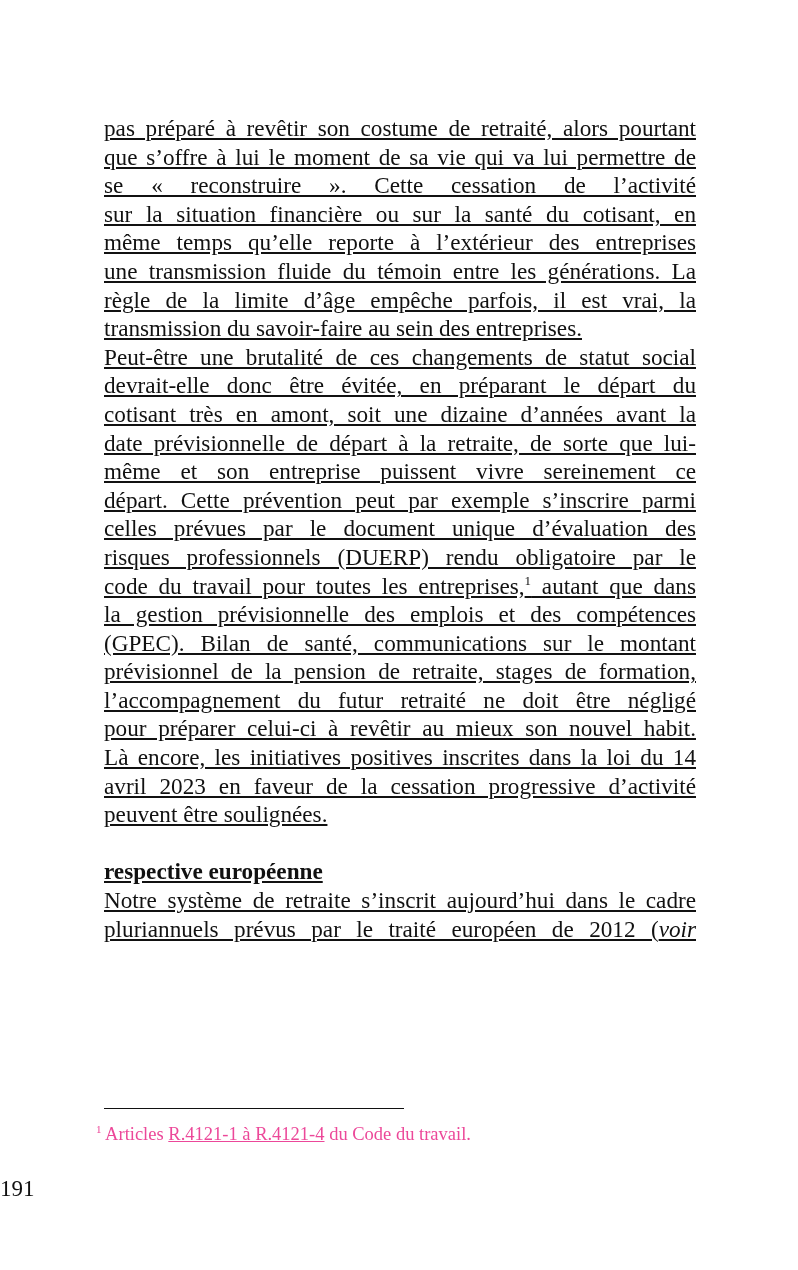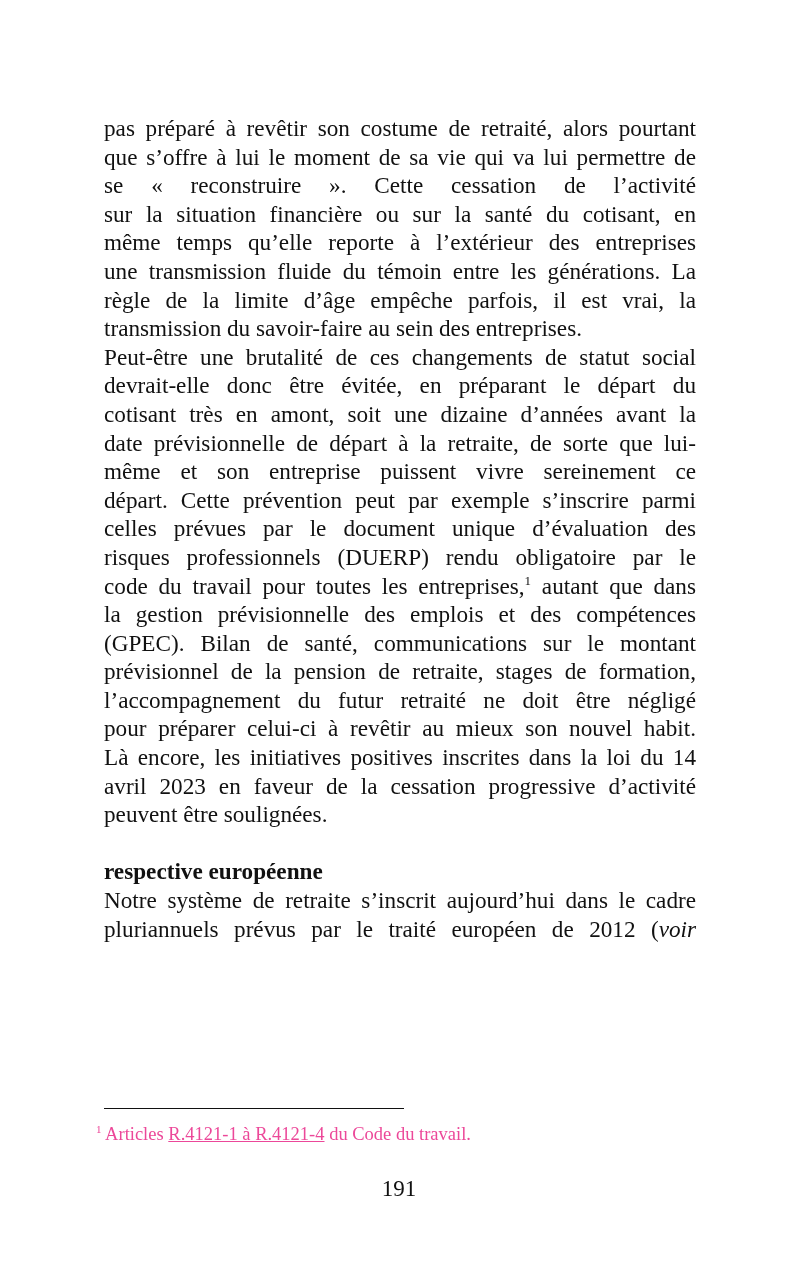--- a/index.html
+++ b/index.html
@@ -3,36 +3,36 @@
   <meta charset="utf-8">
   <style>
     html, body { margin: 0; padding: 0; background: #ffffff; }
     body { width: 798px; height: 1270px; position: relative; overflow: hidden; }
     .page {
       position: absolute; left: 104px; top: 114px; width: 592px;
       font-family: "Liberation Serif", serif; font-size: 23.2px; line-height: 28.6px;
       color: #111111;
     }
     .para { margin: 0; text-align: justify; }
-    .line { display: block; text-align: justify; text-align-last: justify; white-space: nowrap; height: 28.6px; }
+    .line { display: block; text-align: justify; text-align-last: justify; white-space: nowrap; height: 28.6px; text-decoration: underline; }
     .line.last { text-align-last: left; }
     .heading { font-weight: bold; margin-top: 28.6px; }
     sup { font-size: 13px; line-height: 0; vertical-align: 9px; }
     .footnote-rule {
       position: absolute; left: 104px; top: 1108px; width: 300px; height: 0;
       border-top: 1.3px solid #111;
     }
     .footnote {
       position: absolute; left: 96px; top: 1122px;
       font-family: "Liberation Serif", serif; font-size: 18.5px; line-height: 24px; color: #ec4899;
     }
     .footnote sup { font-size: 11px; vertical-align: 7px; }
     .u { text-decoration: underline; }
     .page-number {
-      position: absolute; left: 0; width: 798px; top: 1176px; text-align: center;
+      position: absolute; left: 0; width: 798px; top: 1176px; text-align: left;
       font-family: "Liberation Serif", serif; font-size: 23px; color: #111;
     }
   </style>
 </head>
 <body>
 
 <div class="page">
   <div class="para">
     <span class="line">pas préparé à revêtir son costume de retraité, alors pourtant</span>
     <span class="line">que s’offre à lui le moment de sa vie qui va lui permettre de</span>

